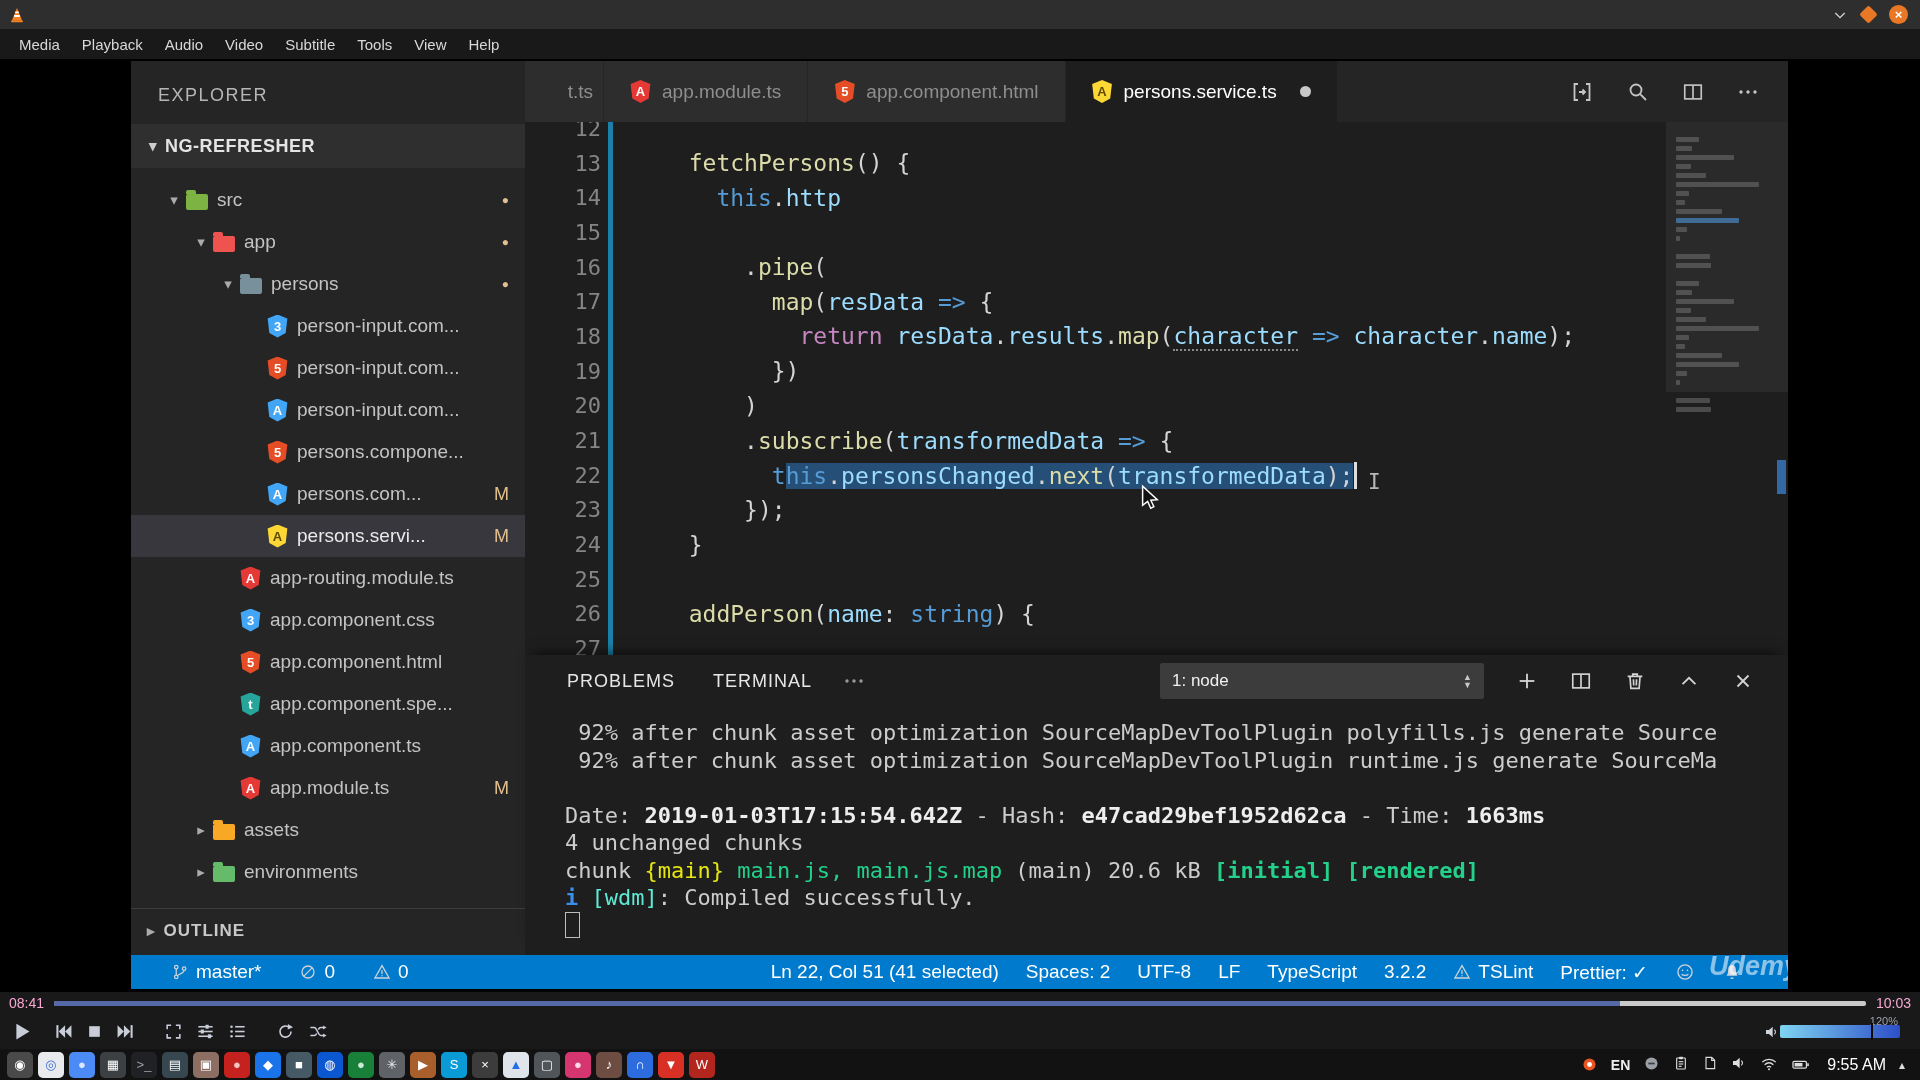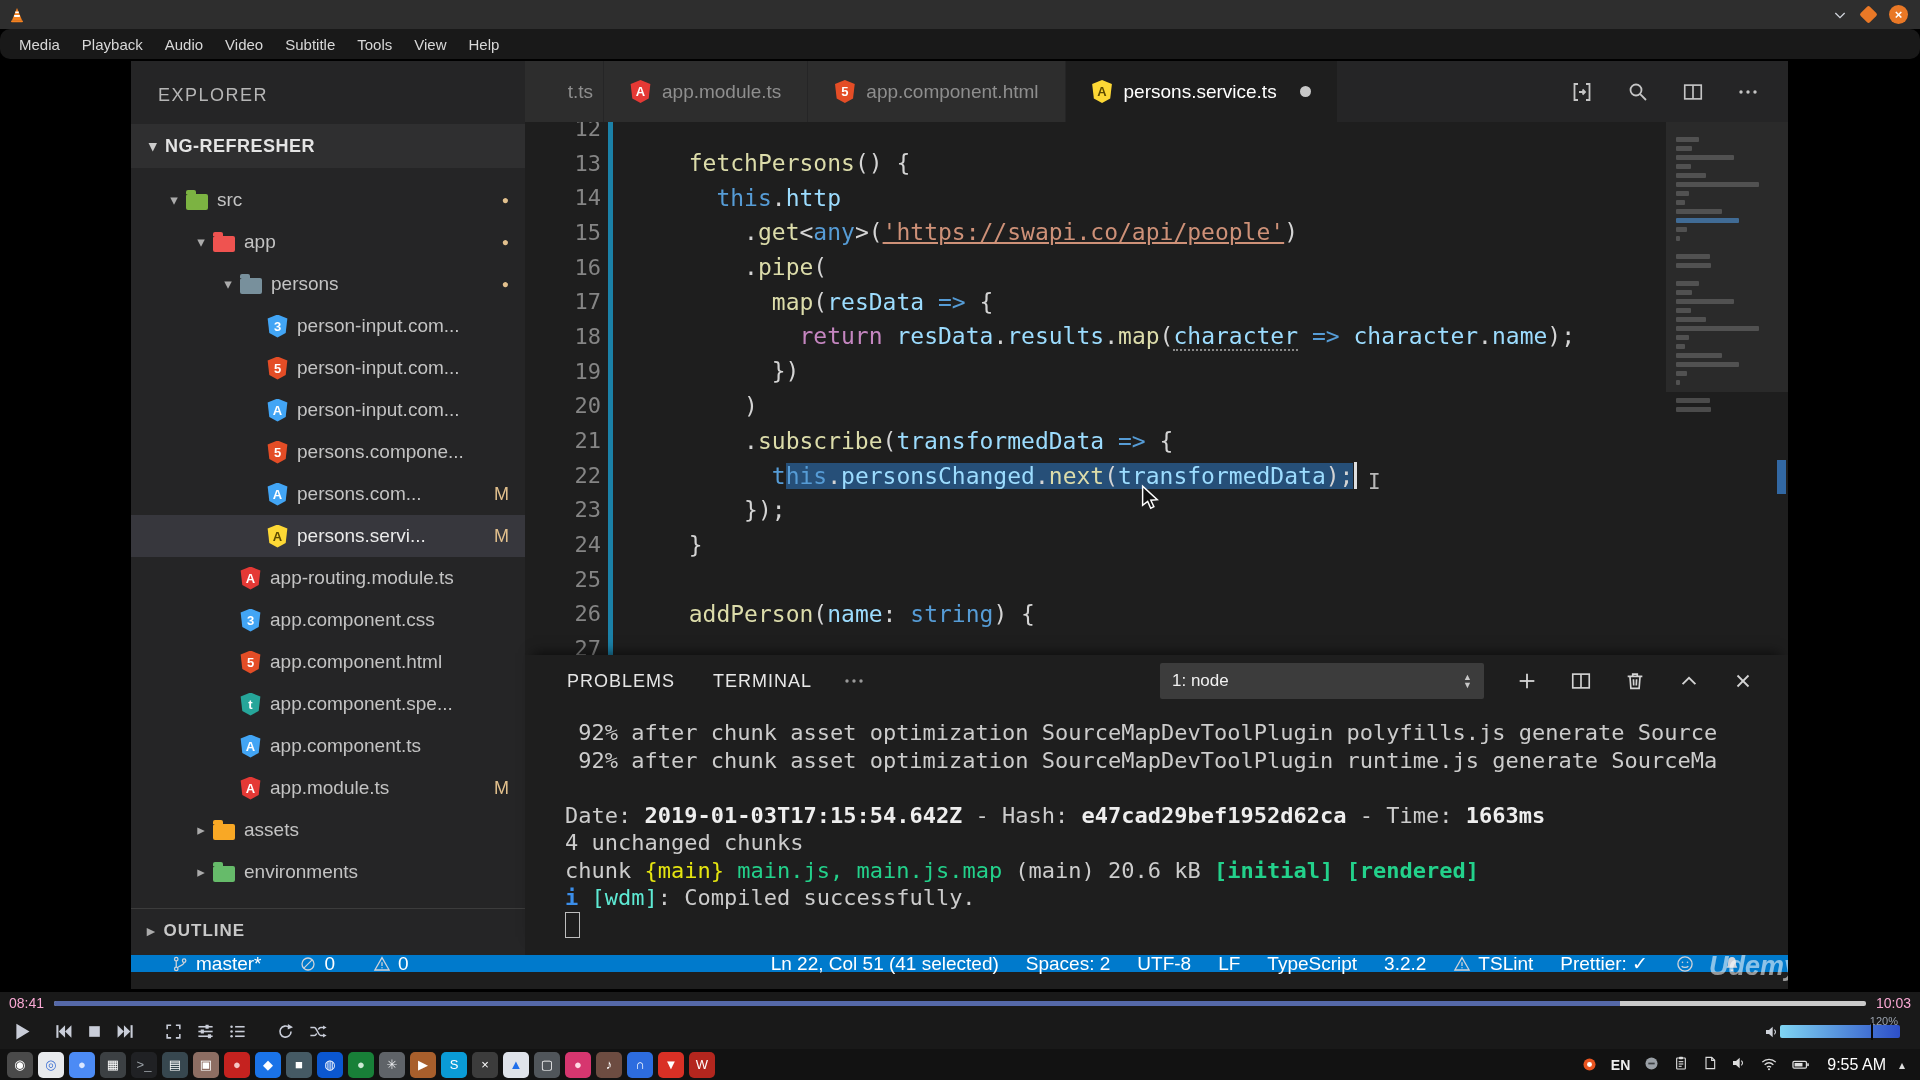--- a/index.html
+++ b/index.html
@@ -11,21 +11,21 @@
   
   .titlebar{position:absolute;top:0;left:0;right:0;height:29px;background:#2e2e2e;display:flex;align-items:center;}
   .titlebar .cone{margin-left:8px;}
   .titlebar .title{position:absolute;left:0;right:0;text-align:center;color:#dcdcdc;font-size:15px;}
   .winbtns{margin-left:auto;display:flex;align-items:center;gap:14px;padding-right:12px;z-index:2;}
   .wb{display:inline-flex;align-items:center;justify-content:center;cursor:default;}
   .wb.max{width:13px;height:13px;background:#e97826;transform:rotate(45deg);border-radius:2px;}
   .wb.close{width:19px;height:19px;border-radius:50%;background:#e97826;color:#fff;font-size:13px;font-weight:bold;line-height:19px;}
 
   
-  .menubar{position:absolute;top:29px;left:0;right:0;height:30px;background:#191919;display:flex;align-items:center;padding-left:8px;border-radius:10px;}
+  .menubar{position:absolute;top:29px;left:0;right:0;height:30px;background:#191919;display:flex;align-items:center;padding-left:8px;}
   .menu-item{padding:4px 11px;color:#d8d8d8;font-size:15px;}
 
   
   .video{position:absolute;top:59px;left:0;width:1920px;height:933px;background:#000;}
   .vscode{position:absolute;left:131px;top:2px;width:1657px;height:928px;background:#1e1e1e;overflow:hidden;}
 
   
   .sidebar{position:absolute;left:0;top:0;width:394px;height:894px;background:#252526;overflow:hidden;}
   .sb-header{padding:24px 0 0 27px;font-size:18px;letter-spacing:1.5px;color:#b6b6b6;}
   .project-row{margin-top:18px;height:44px;display:flex;align-items:center;background:#2f2f30;color:#e4e4e4;
@@ -94,21 +94,21 @@
   .pbtn{color:#d4d4d4;}
   .term{position:absolute;top:64px;left:40px;right:10px;font-family:"DejaVu Sans Mono",monospace;
         font-size:22px;line-height:27.5px;color:#cccccc;white-space:pre;}
   .tl{height:27.5px;}
   .tm-def{color:#cccccc}.tm-bold{color:#eeeeee;font-weight:bold}.tm-yellow{color:#e5e510}
   .tm-green{color:#23d18b}.tm-greenb{color:#23d18b;font-weight:bold}.tm-blue{color:#3b8eea;font-weight:bold}
   .tm-gray{color:#5eead4}
   .tcursor{display:inline-block;width:13px;height:24px;border:1px solid #bdbdbd;vertical-align:-4px;}
 
   
-  .statusbar{position:absolute;left:0;right:0;top:894px;height:17px;background:#007acc;display:flex;
+  .statusbar{position:absolute;left:0;right:0;top:894px;height:34px;background:#007acc;display:flex;
              align-items:center;color:#ffffff;font-size:19px;z-index:7;}
   .status-left{display:flex;align-items:center;gap:38px;padding-left:40px;}
   .status-right{margin-left:auto;display:flex;align-items:center;gap:27px;padding-right:46px;}
   .st-item{display:flex;align-items:center;gap:7px;color:#fff;}
   .udemy{position:absolute;left:1578px;top:890px;z-index:9;color:rgba(255,255,255,.55);
          font-style:italic;font-weight:bold;font-size:27px;}
 
   
   .seekrow{position:absolute;top:992px;left:0;right:0;height:22px;background:#191919;display:flex;
            align-items:center;gap:10px;padding:0 9px;color:#f9a8d4;font-size:14px;}
@@ -331,21 +331,21 @@
               </svg>
             </span>
           </div>
       </div>
 
       <div class="editor">
         <div class="code-lines" id="code">
             <div class="cl"><span class="num">12</span><span class="gitbar"></span><span class="ctext"></span></div>
             <div class="cl"><span class="num">13</span><span class="gitbar"></span><span class="ctext"><span class="tk-def">  </span><span class="tk-fn">fetchPersons</span><span class="tk-def">() {</span></span></div>
             <div class="cl"><span class="num">14</span><span class="gitbar"></span><span class="ctext"><span class="tk-def">    </span><span class="tk-blue">this</span><span class="tk-def">.</span><span class="tk-var">http</span></span></div>
-            <div class="cl"><span class="num">15</span><span class="gitbar"></span><span class="ctext"><span class="tk-def">      .</span><span class="tk-fn">get</span><span class="tk-def">&lt;</span><span class="tk-blue">any</span><span class="tk-def">&gt;(</span><span class="tk-str tk-link">'https://swapi.co/api/people'</span><span class="tk-def">)</span></span></div>
+            <div class="cl"><span class="num">15</span><span class="gitbar"></span></div>
             <div class="cl"><span class="num">16</span><span class="gitbar"></span><span class="ctext"><span class="tk-def">      .</span><span class="tk-fn">pipe</span><span class="tk-def">(</span></span></div>
             <div class="cl"><span class="num">17</span><span class="gitbar"></span><span class="ctext"><span class="tk-def">        </span><span class="tk-fn">map</span><span class="tk-def">(</span><span class="tk-var">resData</span><span class="tk-def"> </span><span class="tk-blue">=&gt;</span><span class="tk-def"> {</span></span></div>
             <div class="cl"><span class="num">18</span><span class="gitbar"></span><span class="ctext"><span class="tk-def">          </span><span class="tk-kw">return</span><span class="tk-def"> </span><span class="tk-var">resData</span><span class="tk-def">.</span><span class="tk-var">results</span><span class="tk-def">.</span><span class="tk-fn">map</span><span class="tk-def">(</span><span class="tk-var tk-dotted">character</span><span class="tk-def"> </span><span class="tk-blue">=&gt;</span><span class="tk-def"> </span><span class="tk-var">character</span><span class="tk-def">.</span><span class="tk-var">name</span><span class="tk-def">);</span></span></div>
             <div class="cl"><span class="num">19</span><span class="gitbar"></span><span class="ctext"><span class="tk-def">        })</span></span></div>
             <div class="cl"><span class="num">20</span><span class="gitbar"></span><span class="ctext"><span class="tk-def">      )</span></span></div>
             <div class="cl"><span class="num">21</span><span class="gitbar"></span><span class="ctext"><span class="tk-def">      .</span><span class="tk-fn">subscribe</span><span class="tk-def">(</span><span class="tk-var">transformedData</span><span class="tk-def"> </span><span class="tk-blue">=&gt;</span><span class="tk-def"> {</span></span></div>
             <div class="cl"><span class="num">22</span><span class="gitbar"></span><span class="ctext"><span class="tk-def">        </span><span class="tk-blue">t</span><span class="tk-blue tk-sel">his</span><span class="tk-def tk-sel">.</span><span class="tk-var tk-sel">personsChanged</span><span class="tk-def tk-sel">.</span><span class="tk-fn tk-sel">next</span><span class="tk-def tk-sel">(</span><span class="tk-var tk-sel">transformedData</span><span class="tk-def tk-sel">);</span><span class="caret"></span></span></div>
             <div class="cl"><span class="num">23</span><span class="gitbar"></span><span class="ctext"><span class="tk-def">      });</span></span></div>
             <div class="cl"><span class="num">24</span><span class="gitbar"></span><span class="ctext"><span class="tk-def">  }</span></span></div>
             <div class="cl"><span class="num">25</span><span class="gitbar"></span><span class="ctext"></span></div>

